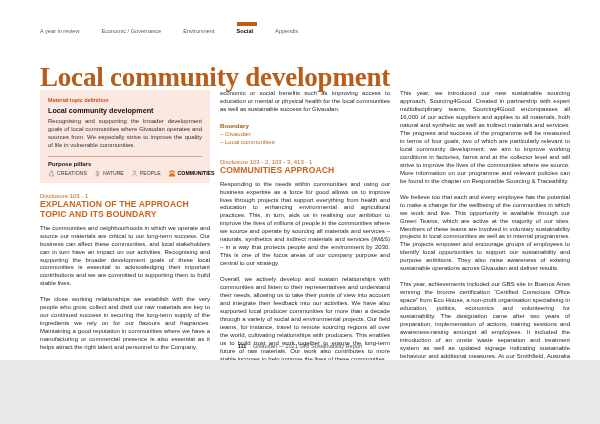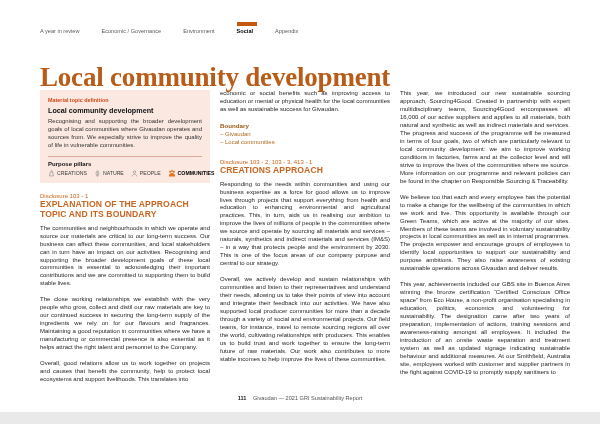--- a/index.html
+++ b/index.html
@@ -1,16 +1,16 @@
 <!DOCTYPE html>
 <html><head>
 <meta charset="utf-8">
 <style>
   html,body{margin:0;padding:0;background:#e9e9e9;}
-  .page{position:relative;width:600px;height:412px;background:#ffffff;overflow:hidden;
+  .page{position:relative;width:600px;height:360px;background:#ffffff;overflow:hidden;
         font-family:"Liberation Sans",sans-serif;color:#222;}
   
   .topnav{position:absolute;top:22px;left:40px;right:40px;display:flex;gap:22px;
           font-size:5.6px;color:#5a5a5a;}
   .nav-item{position:relative;padding-top:6px;cursor:default;}
   .nav-item.active{color:#000;font-weight:bold;}
   .nav-item.active::before{content:"";position:absolute;top:0;left:0;width:20px;height:3.5px;
           background:#c45a10;}
   
   .title{position:absolute;top:44px;left:40px;right:40px;
@@ -119,21 +119,21 @@
     <div class="col">
       <p class="body">economic or social benefits such as improving access to education or mental or physical health for the local communities as well as sustainable success for Givaudan.</p>
 
       <div class="boundary">
         <div class="b-label">Boundary</div>
         <div class="b-item">– Givaudan</div>
         <div class="b-item">– Local communities</div>
       </div>
 
       <div class="disclosure">Disclosure 103 - 2, 103 - 3, 413 - 1</div>
-      <h3 class="sec">CREATIONS APPROACH</h3>
+      <h3 class="sec">COMMUNITIES APPROACH</h3>
       <p class="body">Responding to the needs within communities and using our business expertise as a force for good allows us to improve lives through projects that support everything from health and education to enhancing environmental and agricultural practices. This, in turn, aids us in realising our ambition to improve the lives of millions of people in the communities where we source and operate by sourcing all materials and services – naturals, synthetics and indirect materials and services (IM&amp;S) – in a way that protects people and the environment by 2030. This is one of the focus areas of our company purpose and central to our strategy.</p>
       <p class="body">Overall, we actively develop and sustain relationships with communities and listen to their representatives and understand their needs, allowing us to take their points of view into account and integrate their feedback into our activities. We have also supported local producer communities for more than a decade through a variety of social and environmental projects. Our field teams, for instance, travel to remote sourcing regions all over the world, cultivating relationships with producers. This enables us to build trust and work together to ensure the long-term future of raw materials. Our work also contributes to more stable incomes to help improve the lives of these communities.</p>
     </div>
 
     <div class="col">
       <p class="body">This year, we introduced our new sustainable sourcing approach, Sourcing4Good. Created in partnership with expert multidisciplinary teams, Sourcing4Good encompasses all 16,000 of our active suppliers and applies to all materials, both natural and synthetic as well as indirect materials and services. The progress and success of the programme will be measured in terms of four goals, two of which are particularly relevant to local community development: we aim to improve working conditions in factories, farms and at the collector level and will strive to improve the lives of the communities where we source. More information on our programme and relevant policies can be found in the chapter on Responsible Sourcing &amp; Traceability.</p>
       <p class="body">We believe too that each and every employee has the potential to make a change for the wellbeing of the communities in which we work and live. This opportunity is available through our Green Teams, which are active at the majority of our sites. Members of these teams are involved in voluntary sustainability projects in local communities as well as in internal programmes. The projects empower and encourage groups of employees to identify local opportunities to support our sustainability and purpose ambitions. They also raise awareness of existing sustainable operations across Givaudan and deliver results.</p>
       <p class="body">This year, achievements included our GBS site in Buenos Aires winning the bronze certification “Certified Conscious Office space” from Eco House, a non-profit organisation specialising in education, politics, economics and volunteering for sustainability. The designation came after two years of preparation, implementation of actions, training sessions and awareness-raising amongst all employees. It included the introduction of an onsite waste separation and treatment system as well as updated signage indicating sustainable behaviour and additional measures. At our Smithfield, Australia site, employees worked with customer and supplier partners in the fight against COVID-19 to promptly supply sanitisers to</p>
     </div>
 

